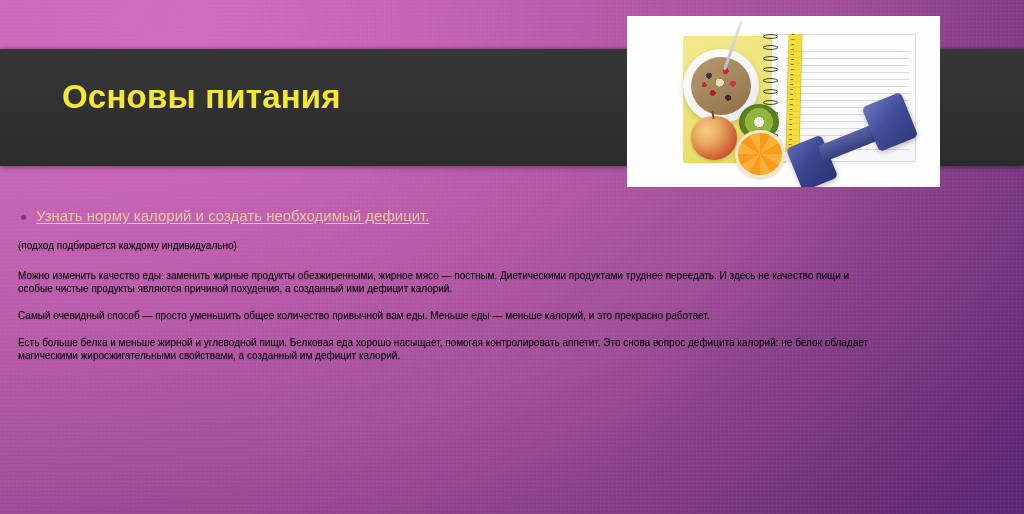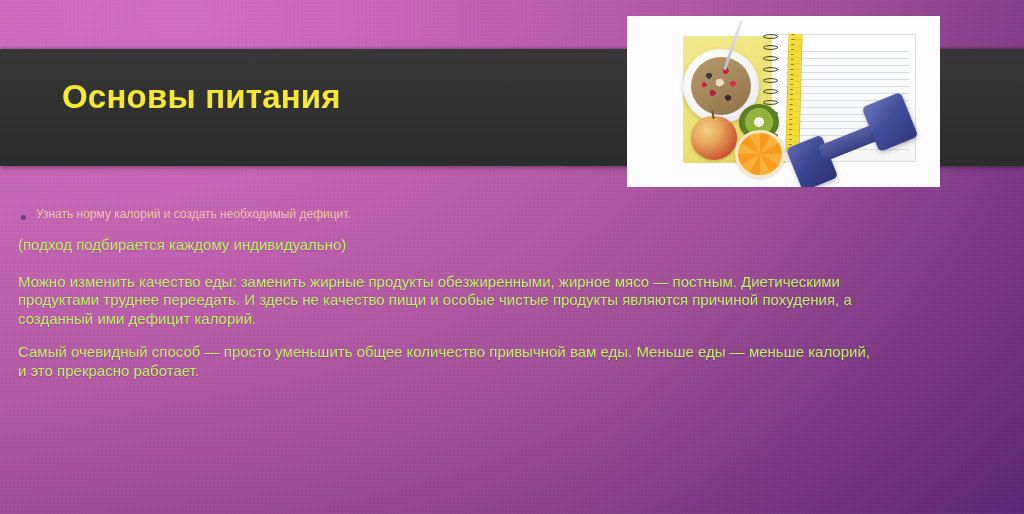--- a/index.html
+++ b/index.html
@@ -247,30 +247,31 @@
   }
   .bullet-dot {
     flex:0 0 auto;
     width:5px; height:5px;
     border-radius:50%;
     background:#6f3a7a;
     margin-top:9px;
     margin-left:3px;
   }
   .bullet-link {
-    font-size:12px;
+    font-size:15px;
     color:#ecc99e;
+    text-decoration:underline;
     text-underline-offset:2px;
     line-height:1.35;
     text-align:center;
   }
 
   .para {
-    font-size:15px;
-    color:#bef264;
+    font-size:10px;
+    color:#000000;
     line-height:1.30;
     margin-bottom:15px;
     text-shadow:0 1px 1px rgba(60,10,60,.22);
   }
   .para.tight { line-height:1.24; }
   .para.p-note { margin-bottom:18px; }
 </style>
 </head>
 <body>
 
@@ -329,16 +330,17 @@
   <div class="body">
 
     <div class="bullet-row">
       <span class="bullet-dot"></span>
       <span class="bullet-link">Узнать норму калорий и создать необходимый дефицит.</span>
     </div>
 
     <div class="para p-note">(подход подбирается каждому индивидуально)</div>
     <div class="para tight">Можно изменить качество еды: заменить жирные продукты обезжиренными, жирное мясо — постным. Диетическими продуктами труднее переедать. И здесь не качество пищи и особые чистые продукты являются причиной похудения, а созданный ими дефицит калорий.</div>
     <div class="para tight">Самый очевидный способ — просто уменьшить общее количество привычной вам еды. Меньше еды — меньше калорий, и это прекрасно работает.</div>
+    <div class="para tight">Есть больше белка и меньше жирной и углеводной пищи. Белковая еда хорошо насыщает, помогая контролировать аппетит. Это снова вопрос дефицита калорий: не белок обладает магическими жиросжигательными свойствами, а созданный им дефицит калорий.</div>
 
   </div>
 
 </div>
 
 </body></html>

